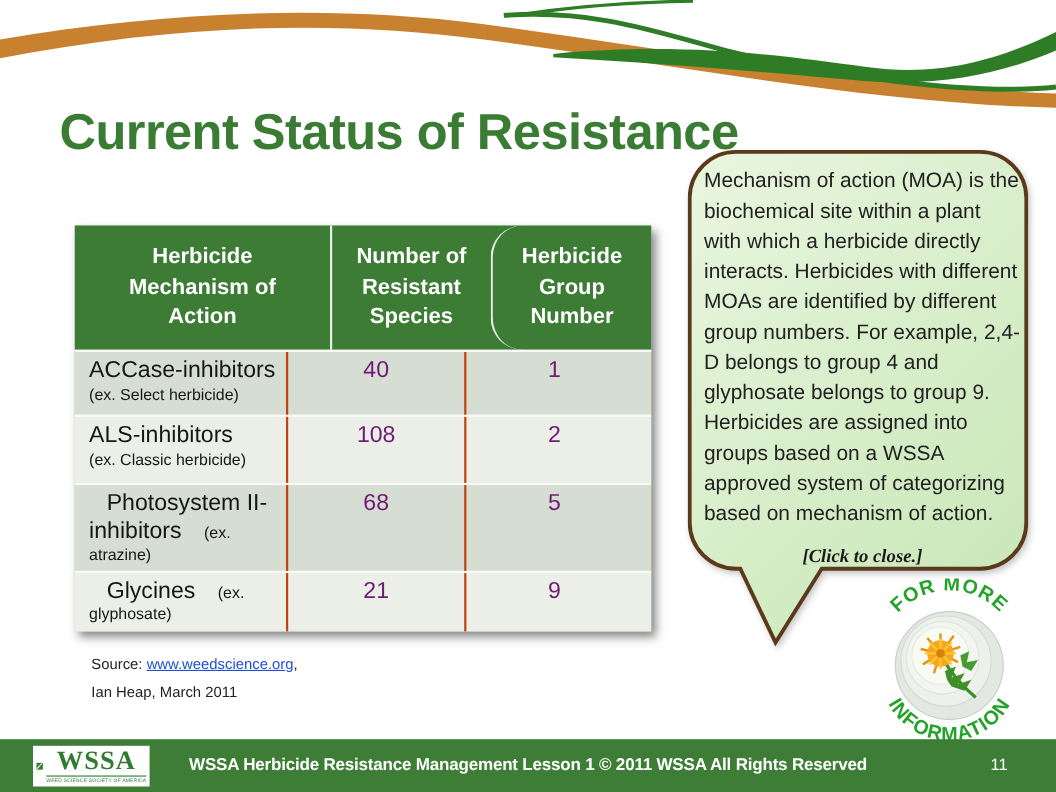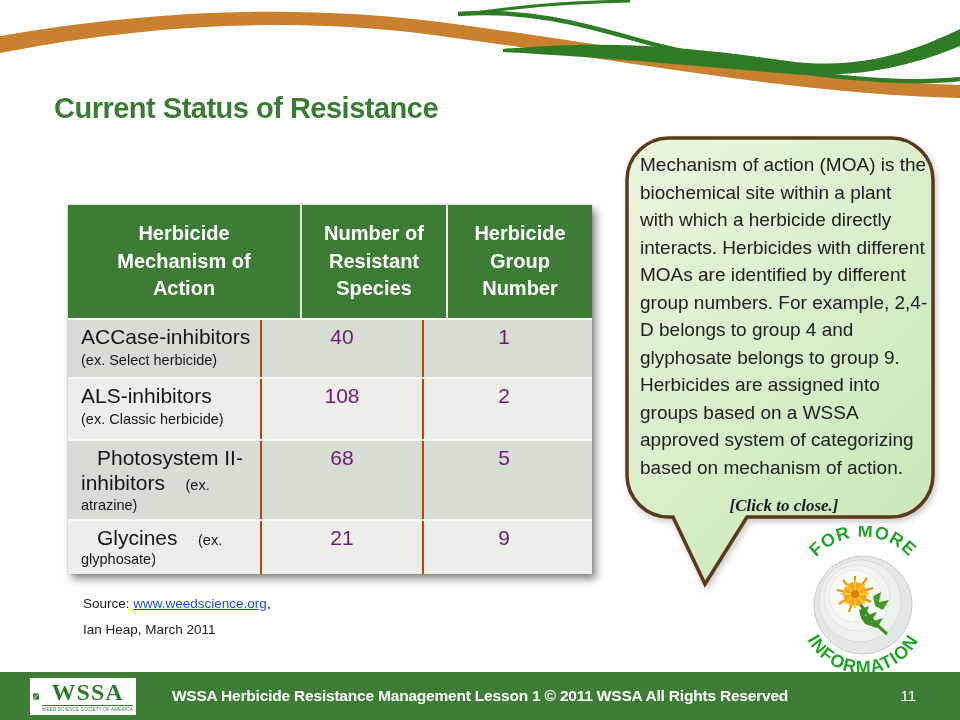--- a/index.html
+++ b/index.html
@@ -5,37 +5,37 @@
   html,body{margin:0;padding:0;background:#888;}
   .slide{
     position:relative;width:960px;height:720px;background:#ffffff;
     font-family:"Liberation Sans",sans-serif;overflow:hidden;margin:0 auto;
   }
   
   .swoosh{position:absolute;top:0;left:0;}
   
   .title{
     position:absolute;left:54px;top:92px;margin:0;
-    font-size:29px;font-weight:bold;color:#3a7c33;letter-spacing:-0.5px;
+    font-size:46px;font-weight:bold;color:#3a7c33;letter-spacing:-0.5px;
   }
   
   .rtable{
     position:absolute;left:68px;top:205px;width:524px;
     box-shadow:4px 5px 8px rgba(40,40,40,0.55),0 0 2px #b9beb6;
     background:#ebefe7;
   }
   .thead{display:flex;background:#3d7c34;}
   .th{
     color:#fff;font-weight:bold;font-size:20px;line-height:1.38;
     display:flex;align-items:center;justify-content:center;text-align:center;
     box-sizing:border-box;height:113px;
   }
   .th1{width:232px;padding:0 38px;}
   .th2{width:146px;border-left:2px solid #e9ece6;padding:0 14px;}
-  .th3{width:146px;border-left:2px solid #e9ece6;padding:0 14px;}
+  .th3{width:146px;border-left:2px solid #e9ece6;padding:0 14px;border-radius:29px;}
   .tr{display:flex;border-top:2px solid #f8f9f5;}
   .tr.dark{background:#d6ddd3;}
   .tr.light{background:#ebefe7;}
   .td{box-sizing:border-box;}
   .td.name{width:192px;padding:5px 6px 5px 13px;color:#161616;}
   .td.num{
     width:162px;border-left:2px solid #c2410c;text-align:center;
     font-size:21px;color:#701a75;padding-top:5px;
   }
   .r0{min-height:57px;}

